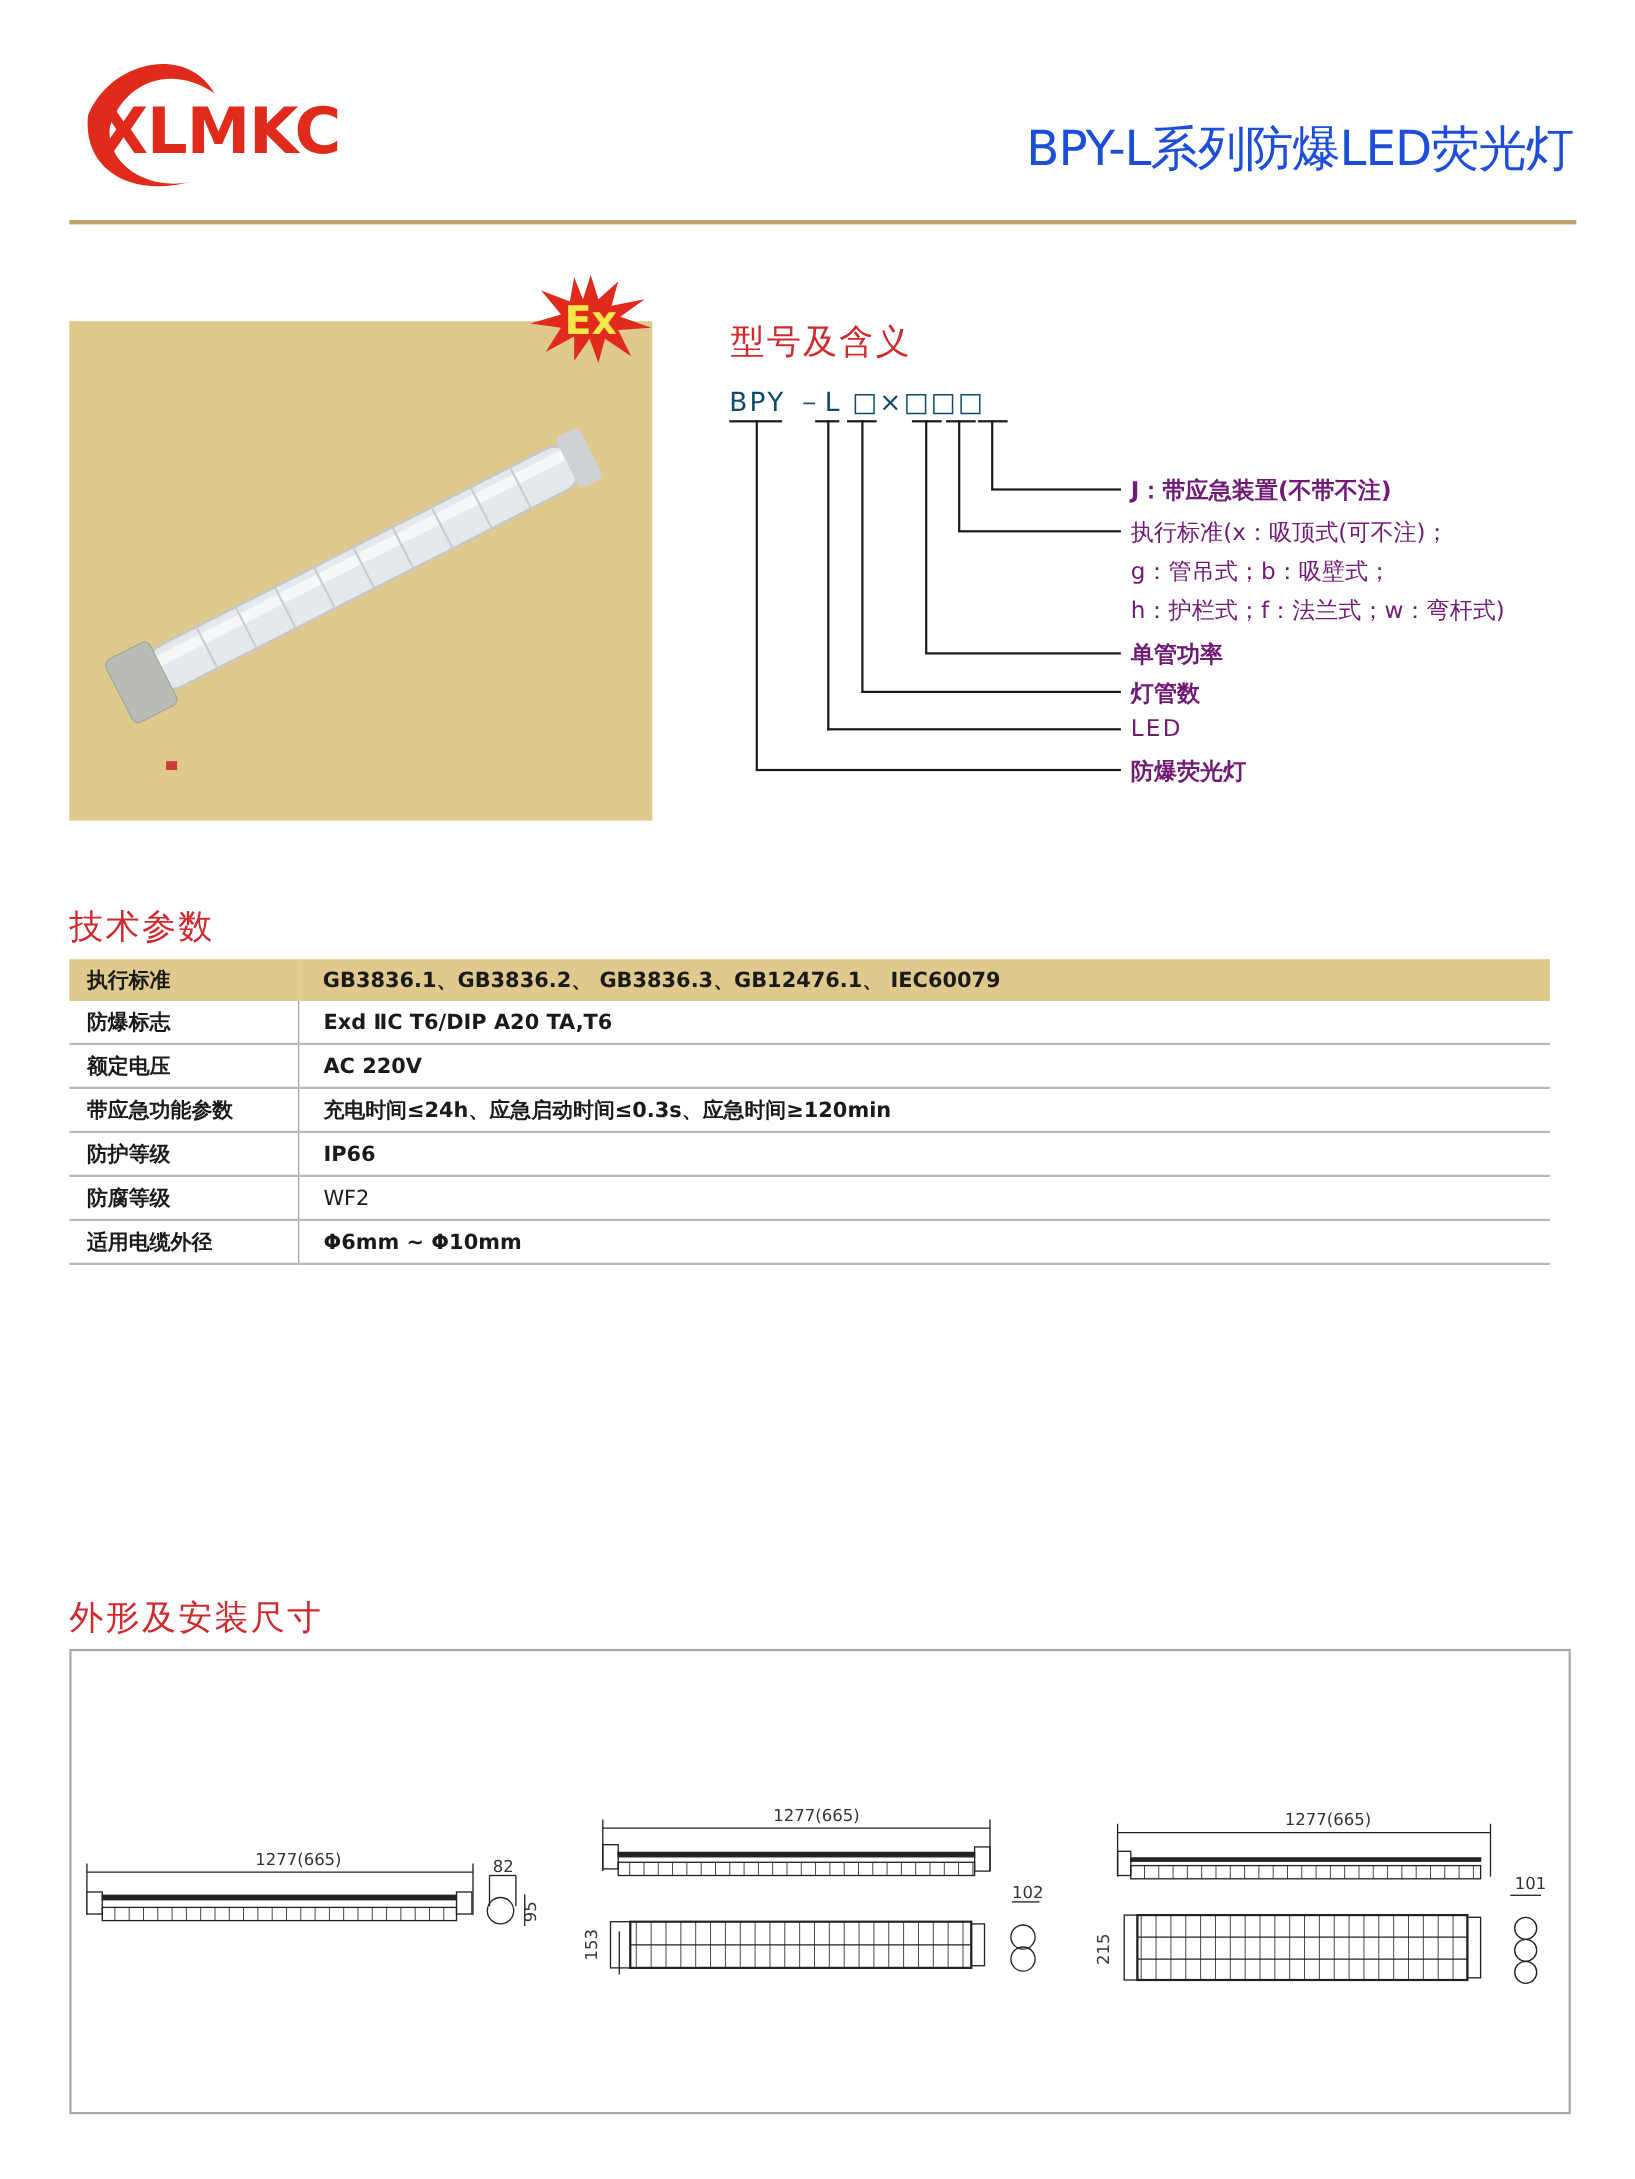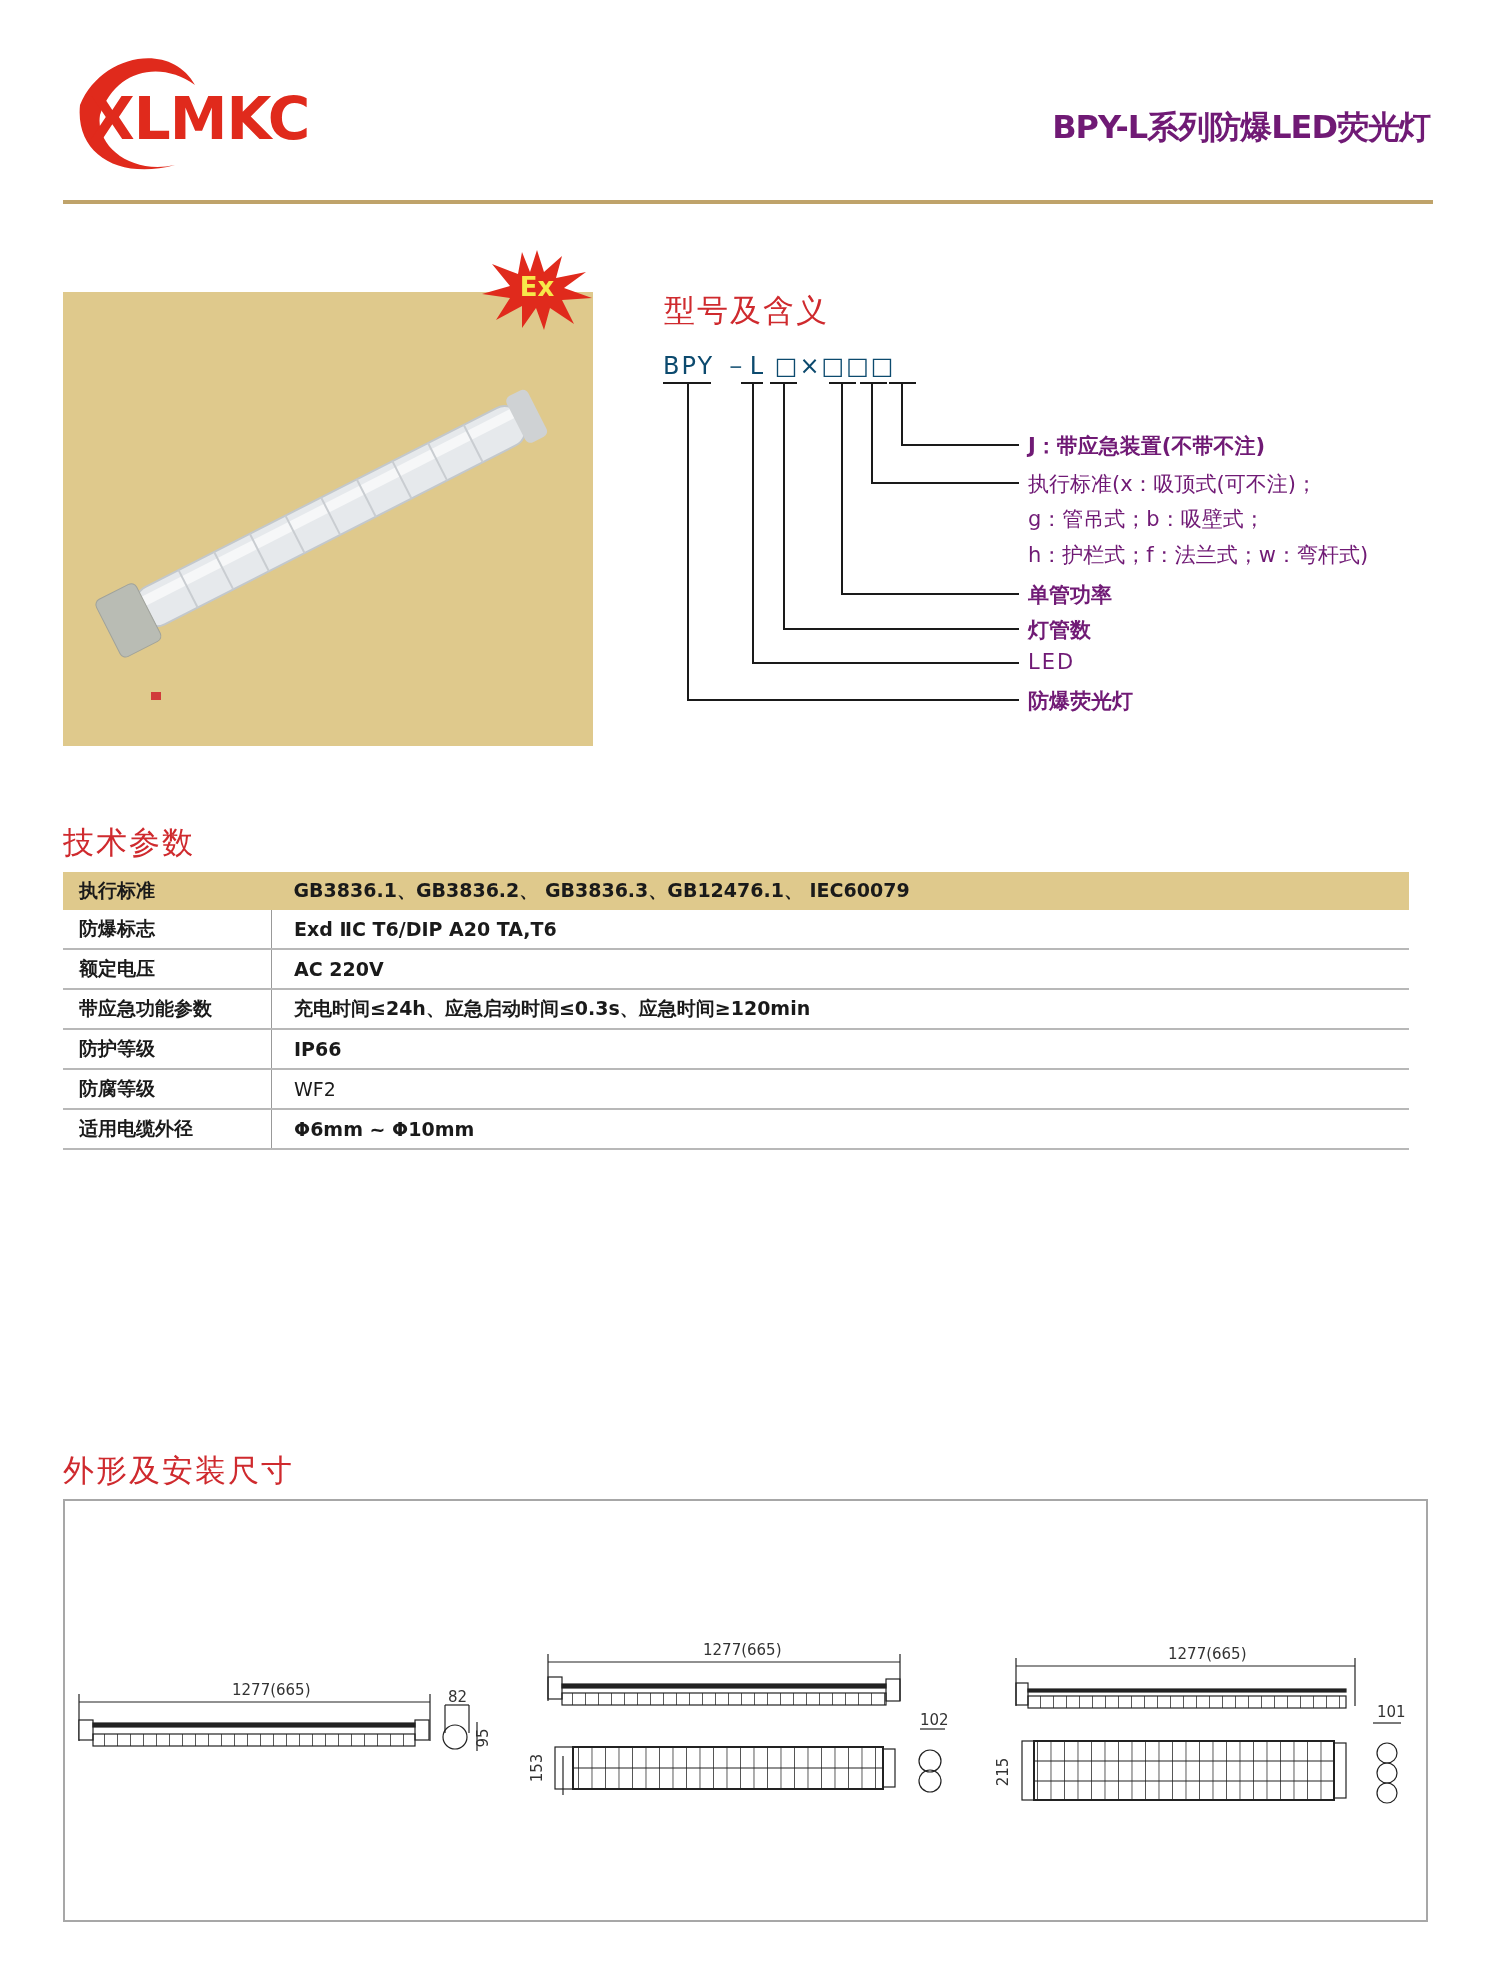--- a/index.html
+++ b/index.html
@@ -4,29 +4,29 @@
 <style>
   html, body { margin: 0; padding: 0; background: #ffffff; }
   body { width: 1486px; height: 1981px; position: relative; overflow: hidden;
          font-family: "Liberation Sans", "DejaVu Sans", sans-serif; color: #1a1a1a; }
   .abs { position: absolute; }
 
   
   .logo { left: 60px; top: 45px; width: 310px; height: 140px; }
   .logo-text { position: absolute; left: 30px; top: 40px; font-family: "DejaVu Sans", sans-serif;
                font-weight: bold; font-size: 58px; color: #e02a1c; letter-spacing: -1px; }
-  .doc-title { right: 56px; top: 106px; font-size: 32px; font-weight: bold; color: #701a75;
+  .doc-title { right: 56px; top: 106px; font-size: 44px; font-weight: normal; color: #1d4ed8;
                font-family: "DejaVu Sans", sans-serif; letter-spacing: -1px; }
   .gold-rule { left: 63px; top: 200px; width: 1370px; height: 4px; background: #bfa36a; }
 
   
   .photo { left: 63px; top: 292px; width: 530px; height: 454px; background: #dfc98c; overflow: hidden; }
   .ex-badge { left: 482px; top: 250px; width: 110px; height: 80px; }
   .ex-text { position: absolute; left: 0; top: 22px; width: 100%; text-align: center;
-             font-size: 26px; font-weight: bold; color: #f7e84a; font-family: "DejaVu Sans", sans-serif; }
+             font-size: 36px; font-weight: bold; color: #f7e84a; font-family: "DejaVu Sans", sans-serif; }
 
   
   .section-heading { font-size: 31px; color: #cf2a2e; letter-spacing: 2px; font-family: "DejaVu Sans", sans-serif; }
 
   
   .model-code { left: 663px; top: 350px; font-size: 24px; letter-spacing: 2px; color: #0c4a6e; white-space: pre;
                 font-family: "DejaVu Sans", sans-serif; }
   .diag-line { position: absolute; background: #1a1a1a; }
   .legend { position: absolute; left: 1028px; font-size: 21px; color: #701a75; white-space: nowrap;
             font-family: "DejaVu Sans", sans-serif; }

